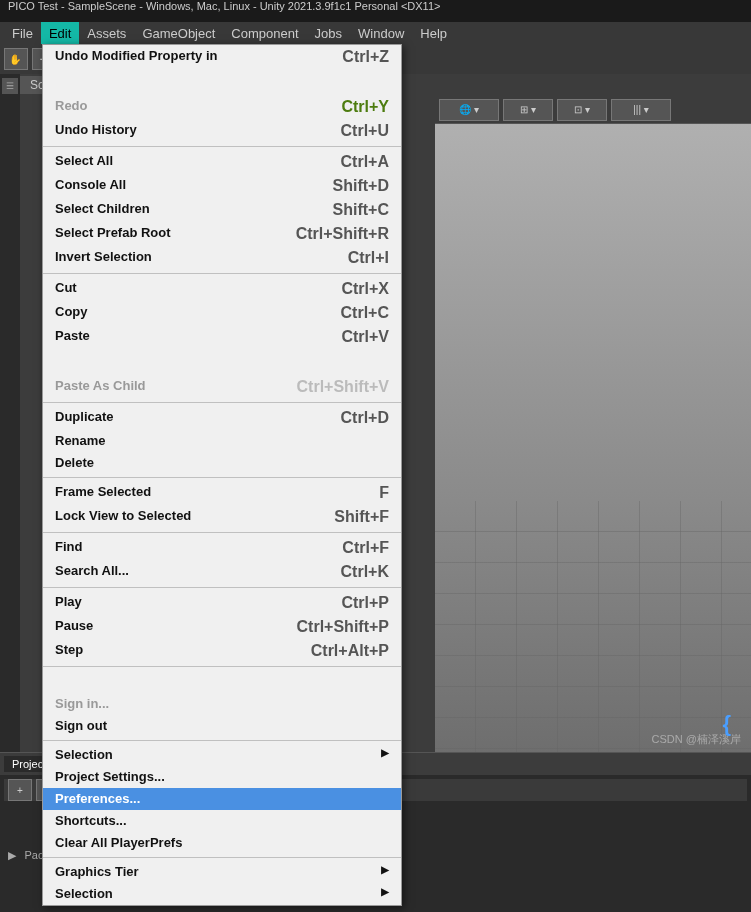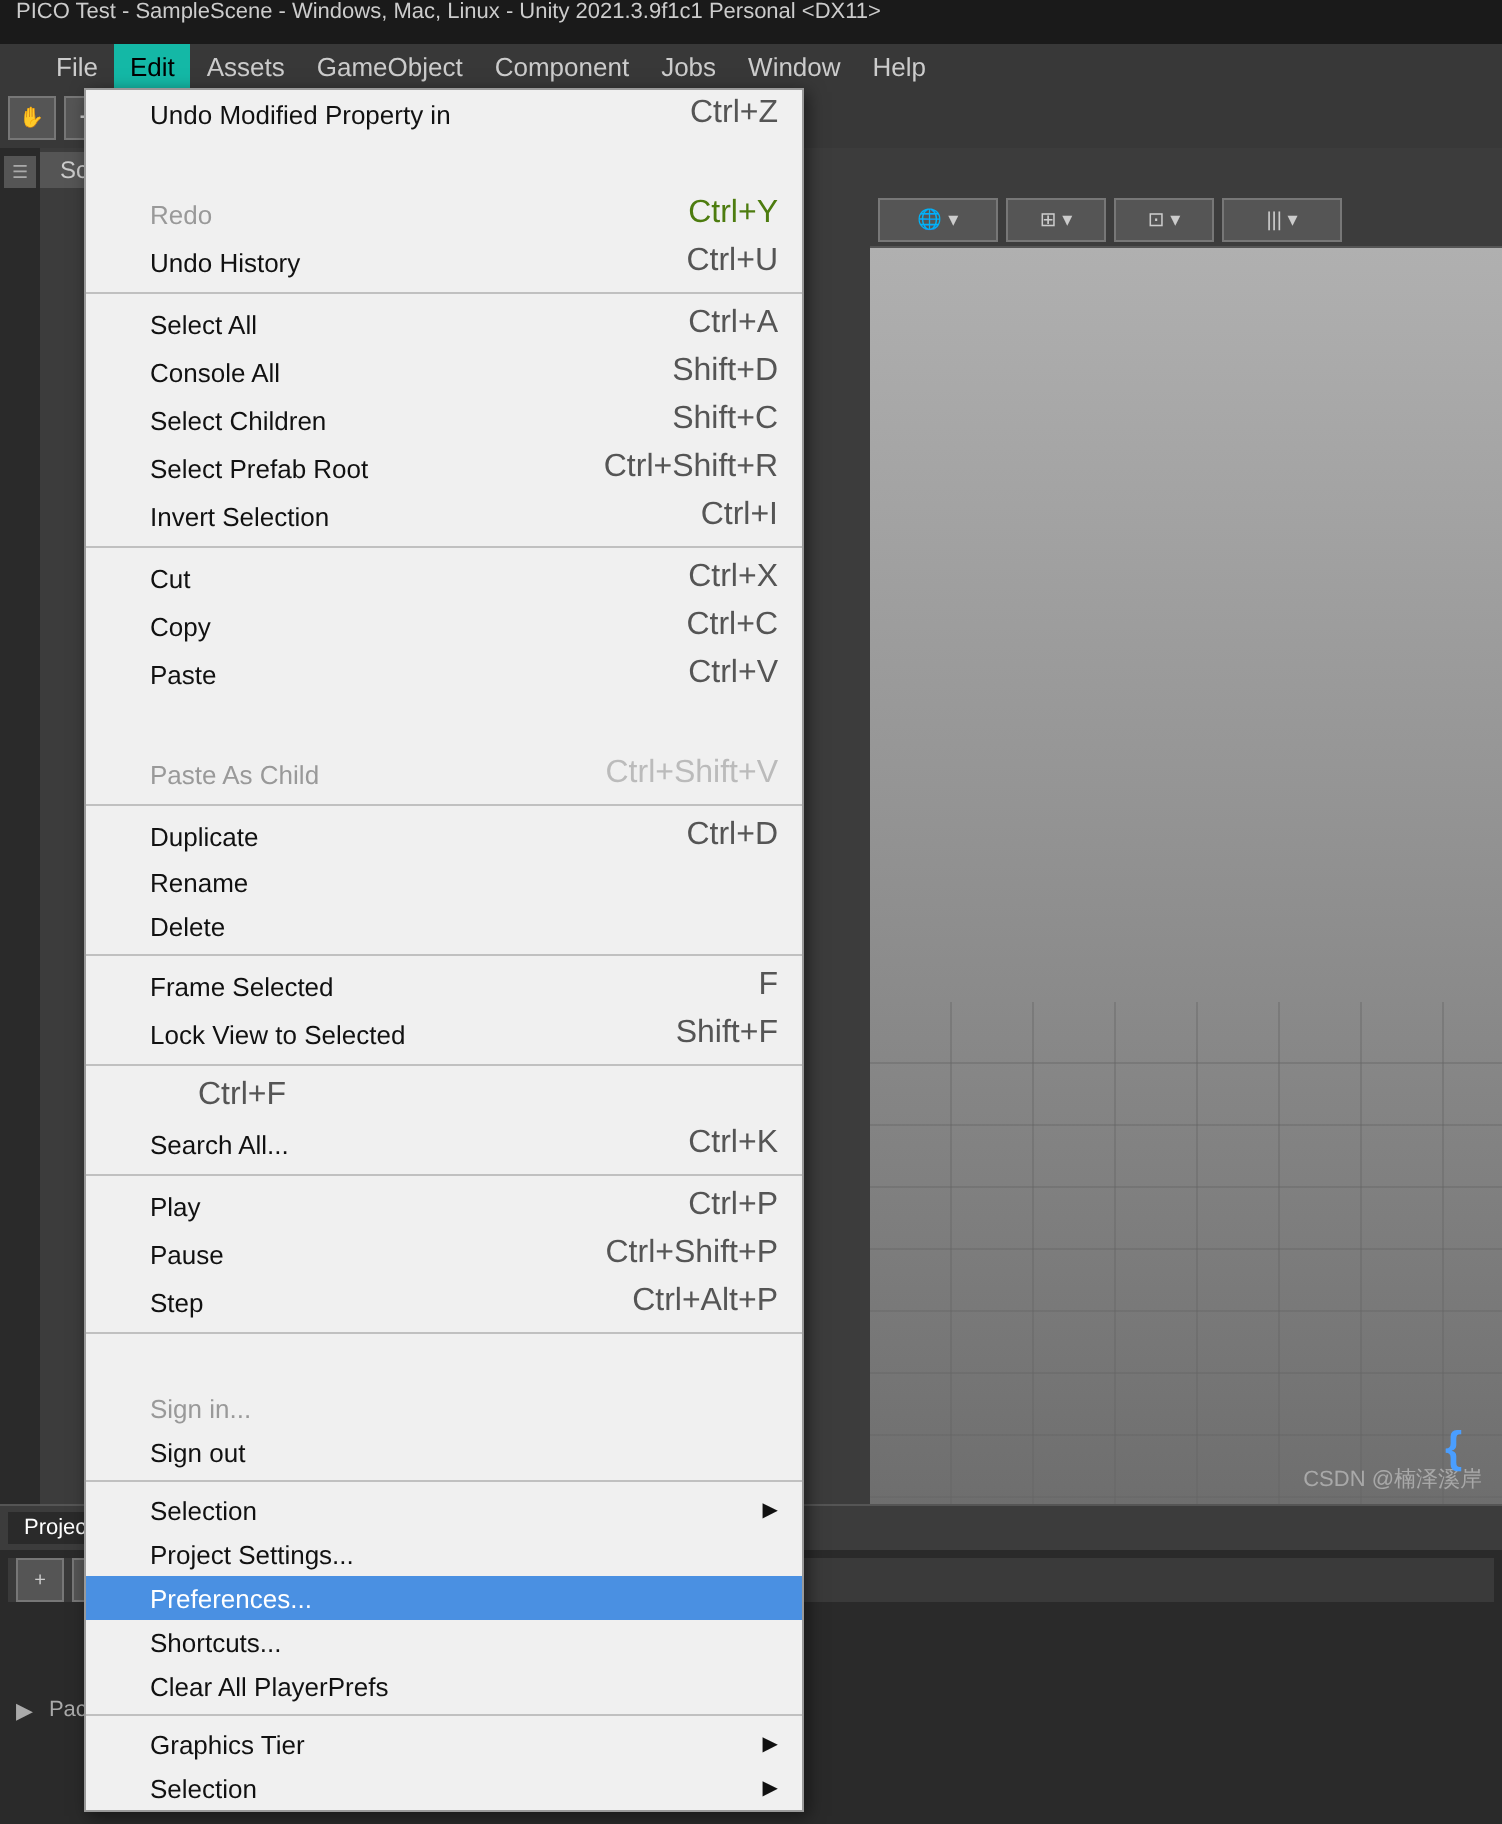--- a/index.html
+++ b/index.html
@@ -27,21 +27,21 @@
       color: #cccccc;
       font-size: 11px;
     }
 
     
     .menu-bar {
       height: 22px;
       background: #383838;
       display: flex;
       align-items: center;
-      padding: 0 20px;
+      padding: 0 4px;
       color: #cccccc;
       font-size: 13px;
       position: relative;
       z-index: 100;
     }
     .menu-bar-item {
       padding: 2px 8px;
       cursor: pointer;
       height: 100%;
       display: flex;
@@ -60,26 +60,26 @@
       background: #f0f0f0;
       border: 1px solid #999;
       box-shadow: 2px 2px 8px rgba(0,0,0,0.5);
       width: 360px;
       z-index: 1000;
       color: #111;
     }
 
     .menu-item {
       display: flex;
-      align-items: center;
       justify-content: space-between;
-      padding: 3px 12px 3px 32px;
+      padding: 3px 12px 3px 12px;
       cursor: pointer;
       min-height: 22px;
       white-space: nowrap;
+      font-weight: bold;
     }
     .menu-item.highlighted {
       background: #4a90e2;
       color: white;
     }
     .menu-item.disabled {
       color: #999;
       cursor: default;
       margin-top: 26px;
     }
@@ -386,20 +386,21 @@
     <span class="menu-item-shortcut">F</span>
   </div>
   <div class="menu-item">
     <span class="menu-item-label">Lock View to Selected</span>
     <span class="menu-item-shortcut">Shift+F</span>
   </div>
 
   <div class="menu-separator"></div>
 
   <div class="menu-item">
+    <span class="menu-item-label">Find</span>
     <span class="menu-item-shortcut">Ctrl+F</span>
   </div>
   <div class="menu-item">
     <span class="menu-item-label">Search All...</span>
     <span class="menu-item-shortcut">Ctrl+K</span>
   </div>
 
   <div class="menu-separator"></div>
 
   <div class="menu-item">

